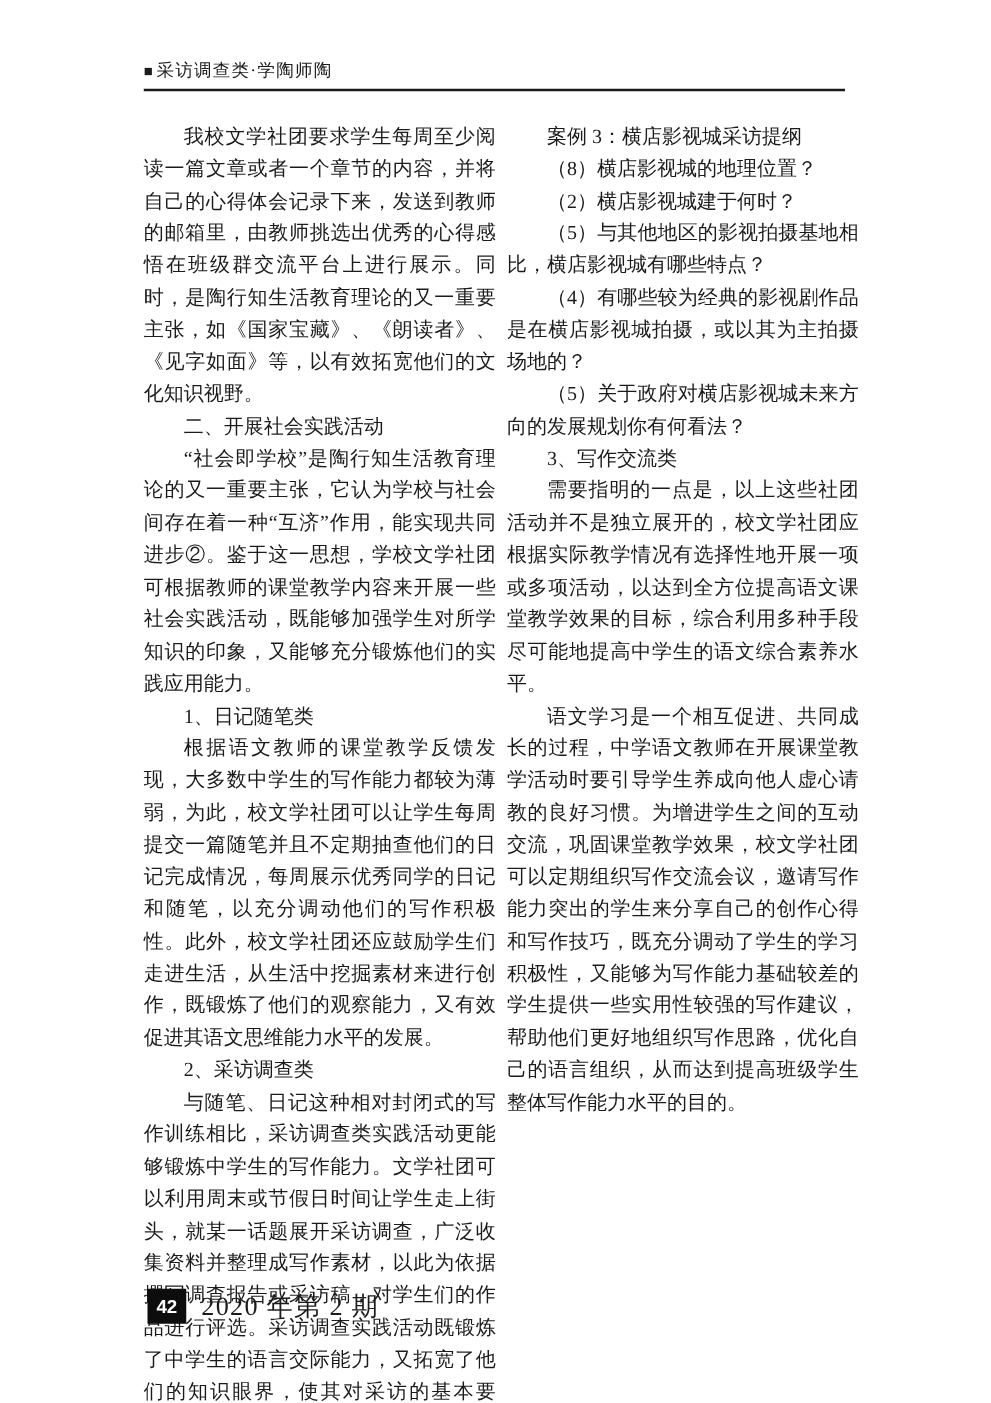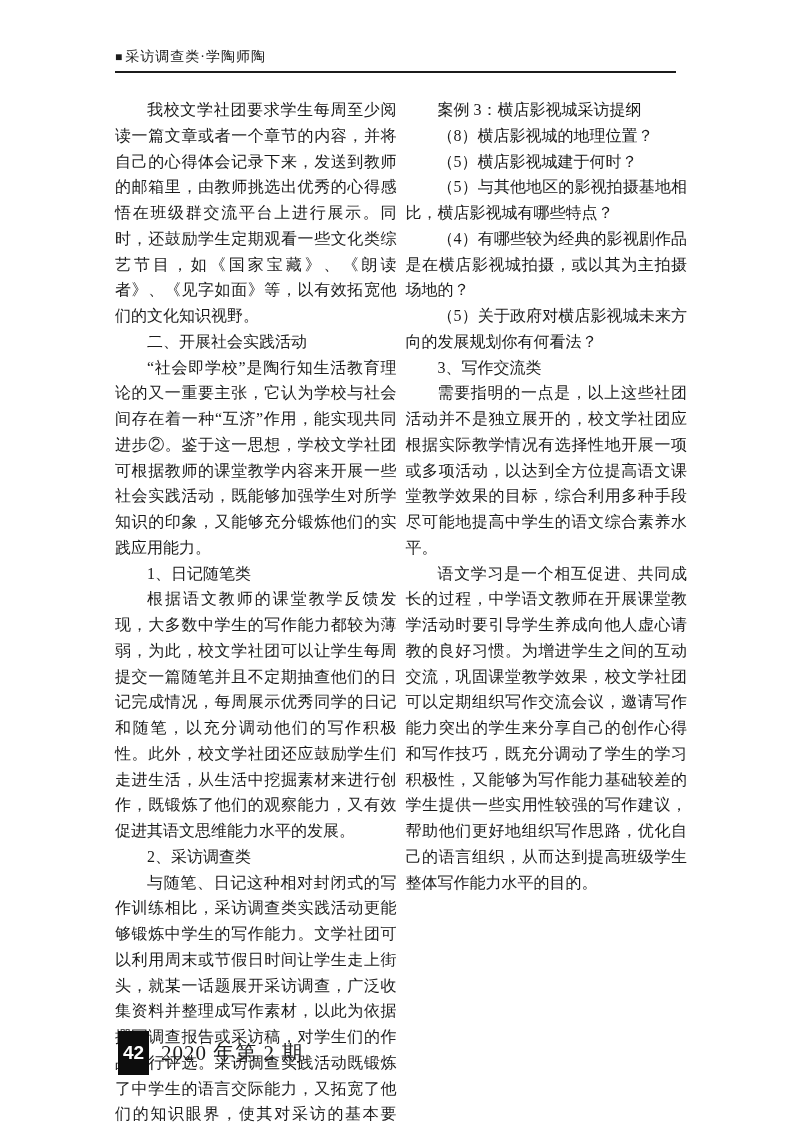--- a/index.html
+++ b/index.html
@@ -43,53 +43,53 @@
     font-weight:700;
     text-indent:2em;
   }
   
   .page-footer {
     position:absolute; left:118px; top:1031px;
     display:flex; align-items:center; gap:12px;
   }
   .page-number-box {
     background:#0d0d0d; color:#ffffff;
-    min-width:31px; height:44px;
+    min-width:31px; height:28px;
     display:flex; align-items:center; justify-content:center;
     font-family:"Liberation Sans","DejaVu Sans",sans-serif;
-    font-weight:700; font-size:19px;
+    font-weight:700; font-size:15px;
   }
   .issue-label { font-size:21px; letter-spacing:1px; }
 </style>
 </head>
 <body>
 
 <div class="page">
 
   <div class="page-header">
     <span class="section-marker">■</span>
     <span>采访调查类·学陶师陶</span>
   </div>
 
   <div class="content">
 
     <div class="col">
-      <p class="indent">我校文学社团要求学生每周至少阅读一篇文章或者一个章节的内容，并将自己的心得体会记录下来，发送到教师的邮箱里，由教师挑选出优秀的心得感悟在班级群交流平台上进行展示。同时，还鼓励学生定期观看一些文化类综艺节目，如《国家宝藏》、《朗读者》、《见字如面》等，以有效拓宽他们的文化知识视野。</p>
+      <p class="indent">我校文学社团要求学生每周至少阅读一篇文章或者一个章节的内容，并将自己的心得体会记录下来，发送到教师的邮箱里，由教师挑选出优秀的心得感悟在班级群交流平台上进行展示。同时，是陶行知生活教育理论的又一重要主张，如《国家宝藏》、《朗读者》、《见字如面》等，以有效拓宽他们的文化知识视野。</p>
       <h3 class="bold-heading">二、开展社会实践活动</h3>
       <p class="indent">“社会即学校”是陶行知生活教育理论的又一重要主张，它认为学校与社会间存在着一种“互济”作用，能实现共同进步②。鉴于这一思想，学校文学社团可根据教师的课堂教学内容来开展一些社会实践活动，既能够加强学生对所学知识的印象，又能够充分锻炼他们的实践应用能力。</p>
       <h4 class="indent">1、日记随笔类</h4>
       <p class="indent">根据语文教师的课堂教学反馈发现，大多数中学生的写作能力都较为薄弱，为此，校文学社团可以让学生每周提交一篇随笔并且不定期抽查他们的日记完成情况，每周展示优秀同学的日记和随笔，以充分调动他们的写作积极性。此外，校文学社团还应鼓励学生们走进生活，从生活中挖掘素材来进行创作，既锻炼了他们的观察能力，又有效促进其语文思维能力水平的发展。</p>
       <h4 class="indent">2、采访调查类</h4>
       <p class="indent">与随笔、日记这种相对封闭式的写作训练相比，采访调查类实践活动更能够锻炼中学生的写作能力。文学社团可以利用周末或节假日时间让学生走上街头，就某一话题展开采访调查，广泛收集资料并整理成写作素材，以此为依据撰写调查报告或采访稿，对学生们的作品进行评选。采访调查实践活动既锻炼了中学生的语言交际能力，又拓宽了他们的知识眼界，使其对采访的基本要求、</p>
     </div>
 
     <div class="col">
       <p class="indent">案例 3：横店影视城采访提纲</p>
       <p class="indent">（8）横店影视城的地理位置？</p>
-      <p class="indent">（5）横店影视城建于何时？</p>
+      <p class="indent">（2）横店影视城建于何时？</p>
       <p class="indent">（5）与其他地区的影视拍摄基地相比，横店影视城有哪些特点？</p>
       <p class="indent">（4）有哪些较为经典的影视剧作品是在横店影视城拍摄，或以其为主拍摄场地的？</p>
       <p class="indent">（5）关于政府对横店影视城未来方向的发展规划你有何看法？</p>
       <h4 class="indent">3、写作交流类</h4>
       <p class="indent">需要指明的一点是，以上这些社团活动并不是独立展开的，校文学社团应根据实际教学情况有选择性地开展一项或多项活动，以达到全方位提高语文课堂教学效果的目标，综合利用多种手段尽可能地提高中学生的语文综合素养水平。</p>
       <p class="indent">语文学习是一个相互促进、共同成长的过程，中学语文教师在开展课堂教学活动时要引导学生养成向他人虚心请教的良好习惯。为增进学生之间的互动交流，巩固课堂教学效果，校文学社团可以定期组织写作交流会议，邀请写作能力突出的学生来分享自己的创作心得和写作技巧，既充分调动了学生的学习积极性，又能够为写作能力基础较差的学生提供一些实用性较强的写作建议，帮助他们更好地组织写作思路，优化自己的语言组织，从而达到提高班级学生整体写作能力水平的目的。</p>
     </div>
 
   </div>
 

